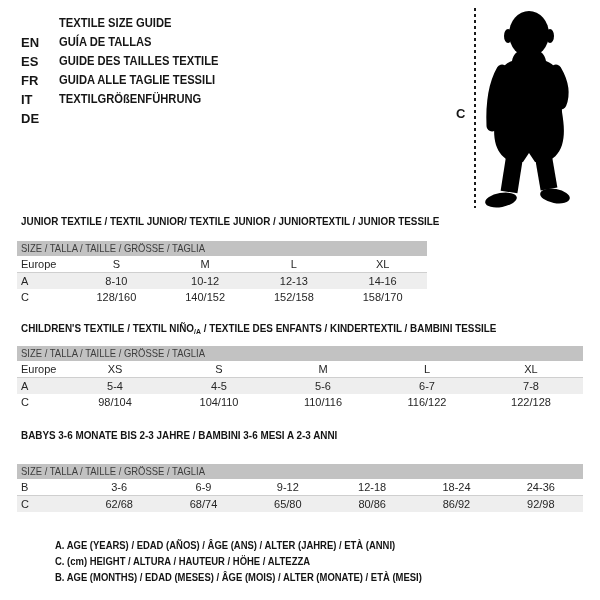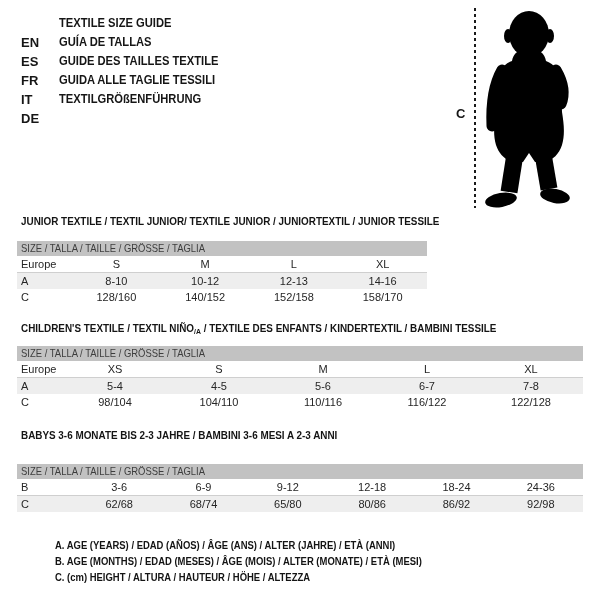--- a/index.html
+++ b/index.html
@@ -177,15 +177,15 @@
     <div class="cell data">68/74</div>
     <div class="cell data">65/80</div>
     <div class="cell data">80/86</div>
     <div class="cell data">86/92</div>
     <div class="cell data">92/98</div>
   </div>
 </div>
 
 <div class="footnotes">
   <div class="footnote"><span class="cond">A. AGE (YEARS) / EDAD (AÑOS) / ÂGE (ANS) / ALTER (JAHRE) / ETÀ (ANNI)</span></div>
+  <div class="footnote"><span class="cond">C. (cm) HEIGHT / ALTURA / HAUTEUR / HÖHE / ALTEZZA</span></div>
   <div class="footnote"><span class="cond">B. AGE (MONTHS) / EDAD (MESES) / ÂGE (MOIS) / ALTER (MONATE) / ETÀ (MESI)</span></div>
-  <div class="footnote"><span class="cond">C. (cm) HEIGHT / ALTURA / HAUTEUR / HÖHE / ALTEZZA</span></div>
 </div>
 
 </body></html>

